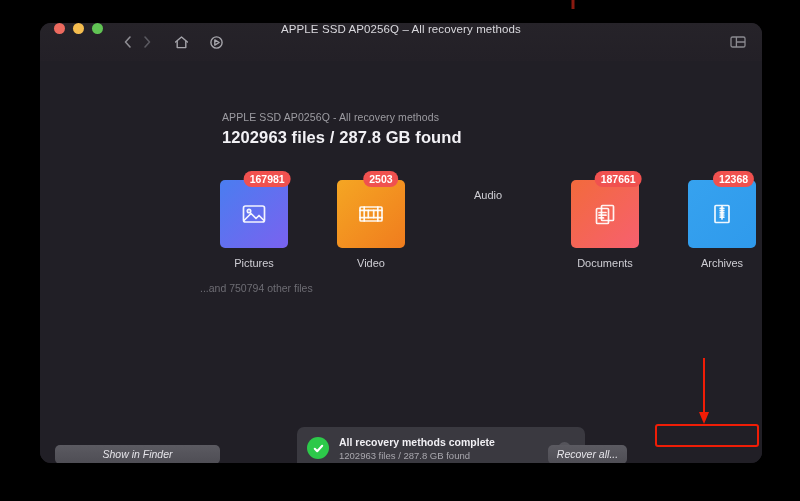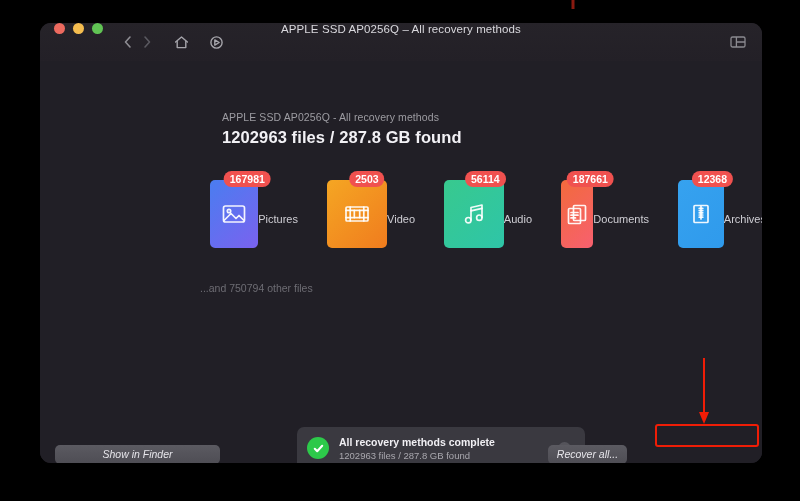--- a/index.html
+++ b/index.html
@@ -56,21 +56,21 @@
 
   
   #body { position: relative; height: 402px; background: #211f26; }
 
   #heading { position:absolute; left: 170px; top: 50px; margin-left: 12px; }
   #subtitle { font-size: 10.5px; color: #9d9ca2; letter-spacing: .1px; }
   #bigtitle { font-size: 16.5px; font-weight: bold; color: #f2f1f5; margin-top: 5px; letter-spacing: .1px; }
 
   
   #cats { position:absolute; left: 170px; top: 119px; display:flex; gap: 29px; }
-  .cat { width: 88px; display:flex; align-items:center; }
+  .cat { width: 88px; display:flex; flex-direction:column; align-items:center; }
   .tile {
     position: relative;
     width: 68px; height: 68px;
     border-radius: 5px;
     display:flex; align-items:center; justify-content:center;
   }
   .tile svg { display:block; }
   .tile svg * { stroke: rgba(255,255,255,.92); fill:none; stroke-width: 1.7; stroke-linecap: round; stroke-linejoin: round; }
   .badge {
     position:absolute; top: -9px; left: 50%;
@@ -228,29 +228,20 @@
               <line x1="12.3" y1="11.4" x2="12.3" y2="18.6"></line>
               <line x1="17.7" y1="11.4" x2="17.7" y2="18.6"></line>
               <line x1="21.8" y1="8" x2="21.8" y2="22"></line>
             </svg>
             <span class="badge">2503</span>
           </div>
           <div class="cat-label">Video</div>
         </div>
 
         <div class="cat">
-          <div class="tile" style="background:linear-gradient(135deg,#38c98e,#2ec5a8)">
-            <svg width="30" height="30" viewBox="0 0 30 30">
-              <path d="M12 21 V8.5 L23 6 V18.5"></path>
-              <path d="M12 11.8 L23 9.3"></path>
-              <circle cx="9.3" cy="21.2" r="2.7"></circle>
-              <circle cx="20.3" cy="18.7" r="2.7"></circle>
-            </svg>
-            <span class="badge">56114</span>
-          </div>
           <div class="cat-label">Audio</div>
         </div>
 
         <div class="cat">
           <div class="tile" style="background:linear-gradient(135deg,#f26a3c,#f7606f)">
             <svg width="30" height="30" viewBox="0 0 30 30">
               <rect x="11.5" y="6.5" width="12" height="15" rx="1"></rect>
               <rect x="6.5" y="9.5" width="12" height="15" rx="1"></rect>
               <line x1="9" y1="13.5" x2="16" y2="13.5"></line>
               <line x1="9" y1="16.2" x2="16" y2="16.2"></line>

